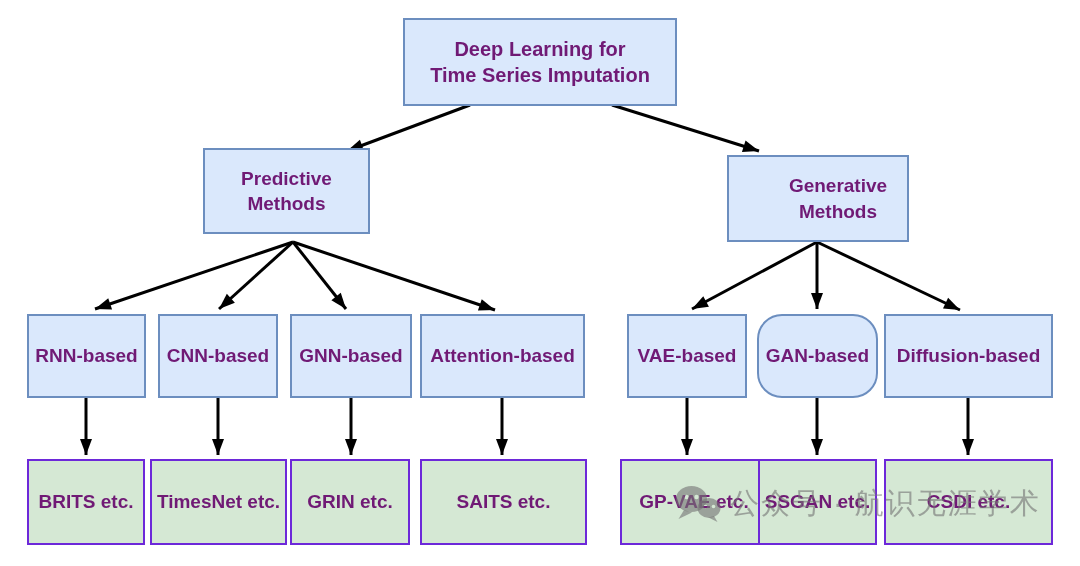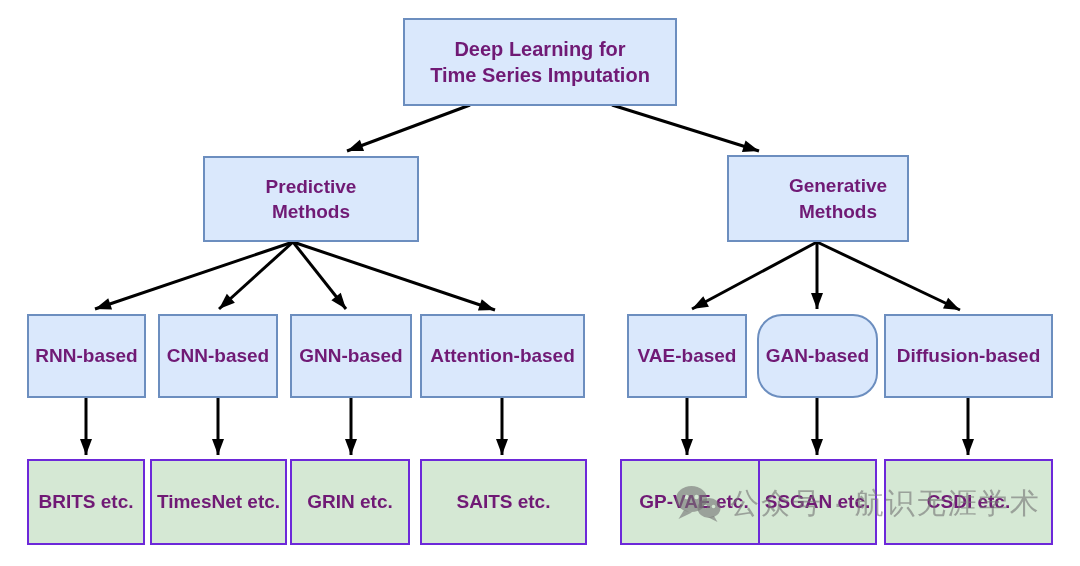--- a/index.html
+++ b/index.html
@@ -79,21 +79,21 @@
     <line x1="351" y1="398" x2="351" y2="455" stroke="#000" stroke-width="3" marker-end="url(#arrow)"></line>
     <line x1="502" y1="398" x2="502" y2="455" stroke="#000" stroke-width="3" marker-end="url(#arrow)"></line>
     <line x1="687" y1="398" x2="687" y2="455" stroke="#000" stroke-width="3" marker-end="url(#arrow)"></line>
     <line x1="817" y1="398" x2="817" y2="455" stroke="#000" stroke-width="3" marker-end="url(#arrow)"></line>
     <line x1="968" y1="398" x2="968" y2="455" stroke="#000" stroke-width="3" marker-end="url(#arrow)"></line>
   </svg>
 
   <div class="node blue root-node" style="left:403px; top:18px; width:274px; height:88px;">Deep Learning for
 Time Series Imputation</div>
 
-  <div class="node blue" style="left:203px; top:156px; width:216px; height:86px;">Predictive
+  <div class="node blue" style="left:203px; top:148px; width:167px; height:86px;">Predictive
 Methods</div>
   <div class="node blue" style="left:727px; top:155px; width:182px; height:87px;padding-left:40px;">Generative
 Methods</div>
 
   <div class="node blue" style="left:27px;  top:314px; width:119px; height:84px;">RNN-based</div>
   <div class="node blue" style="left:158px; top:314px; width:120px; height:84px;">CNN-based</div>
   <div class="node blue" style="left:290px; top:314px; width:122px; height:84px;">GNN-based</div>
   <div class="node blue" style="left:420px; top:314px; width:165px; height:84px;">Attention-based</div>
   <div class="node blue" style="left:627px; top:314px; width:120px; height:84px;">VAE-based</div>
   <div class="node blue" style="left:757px; top:314px; width:121px; height:84px;border-radius:25px;">GAN-based</div>

